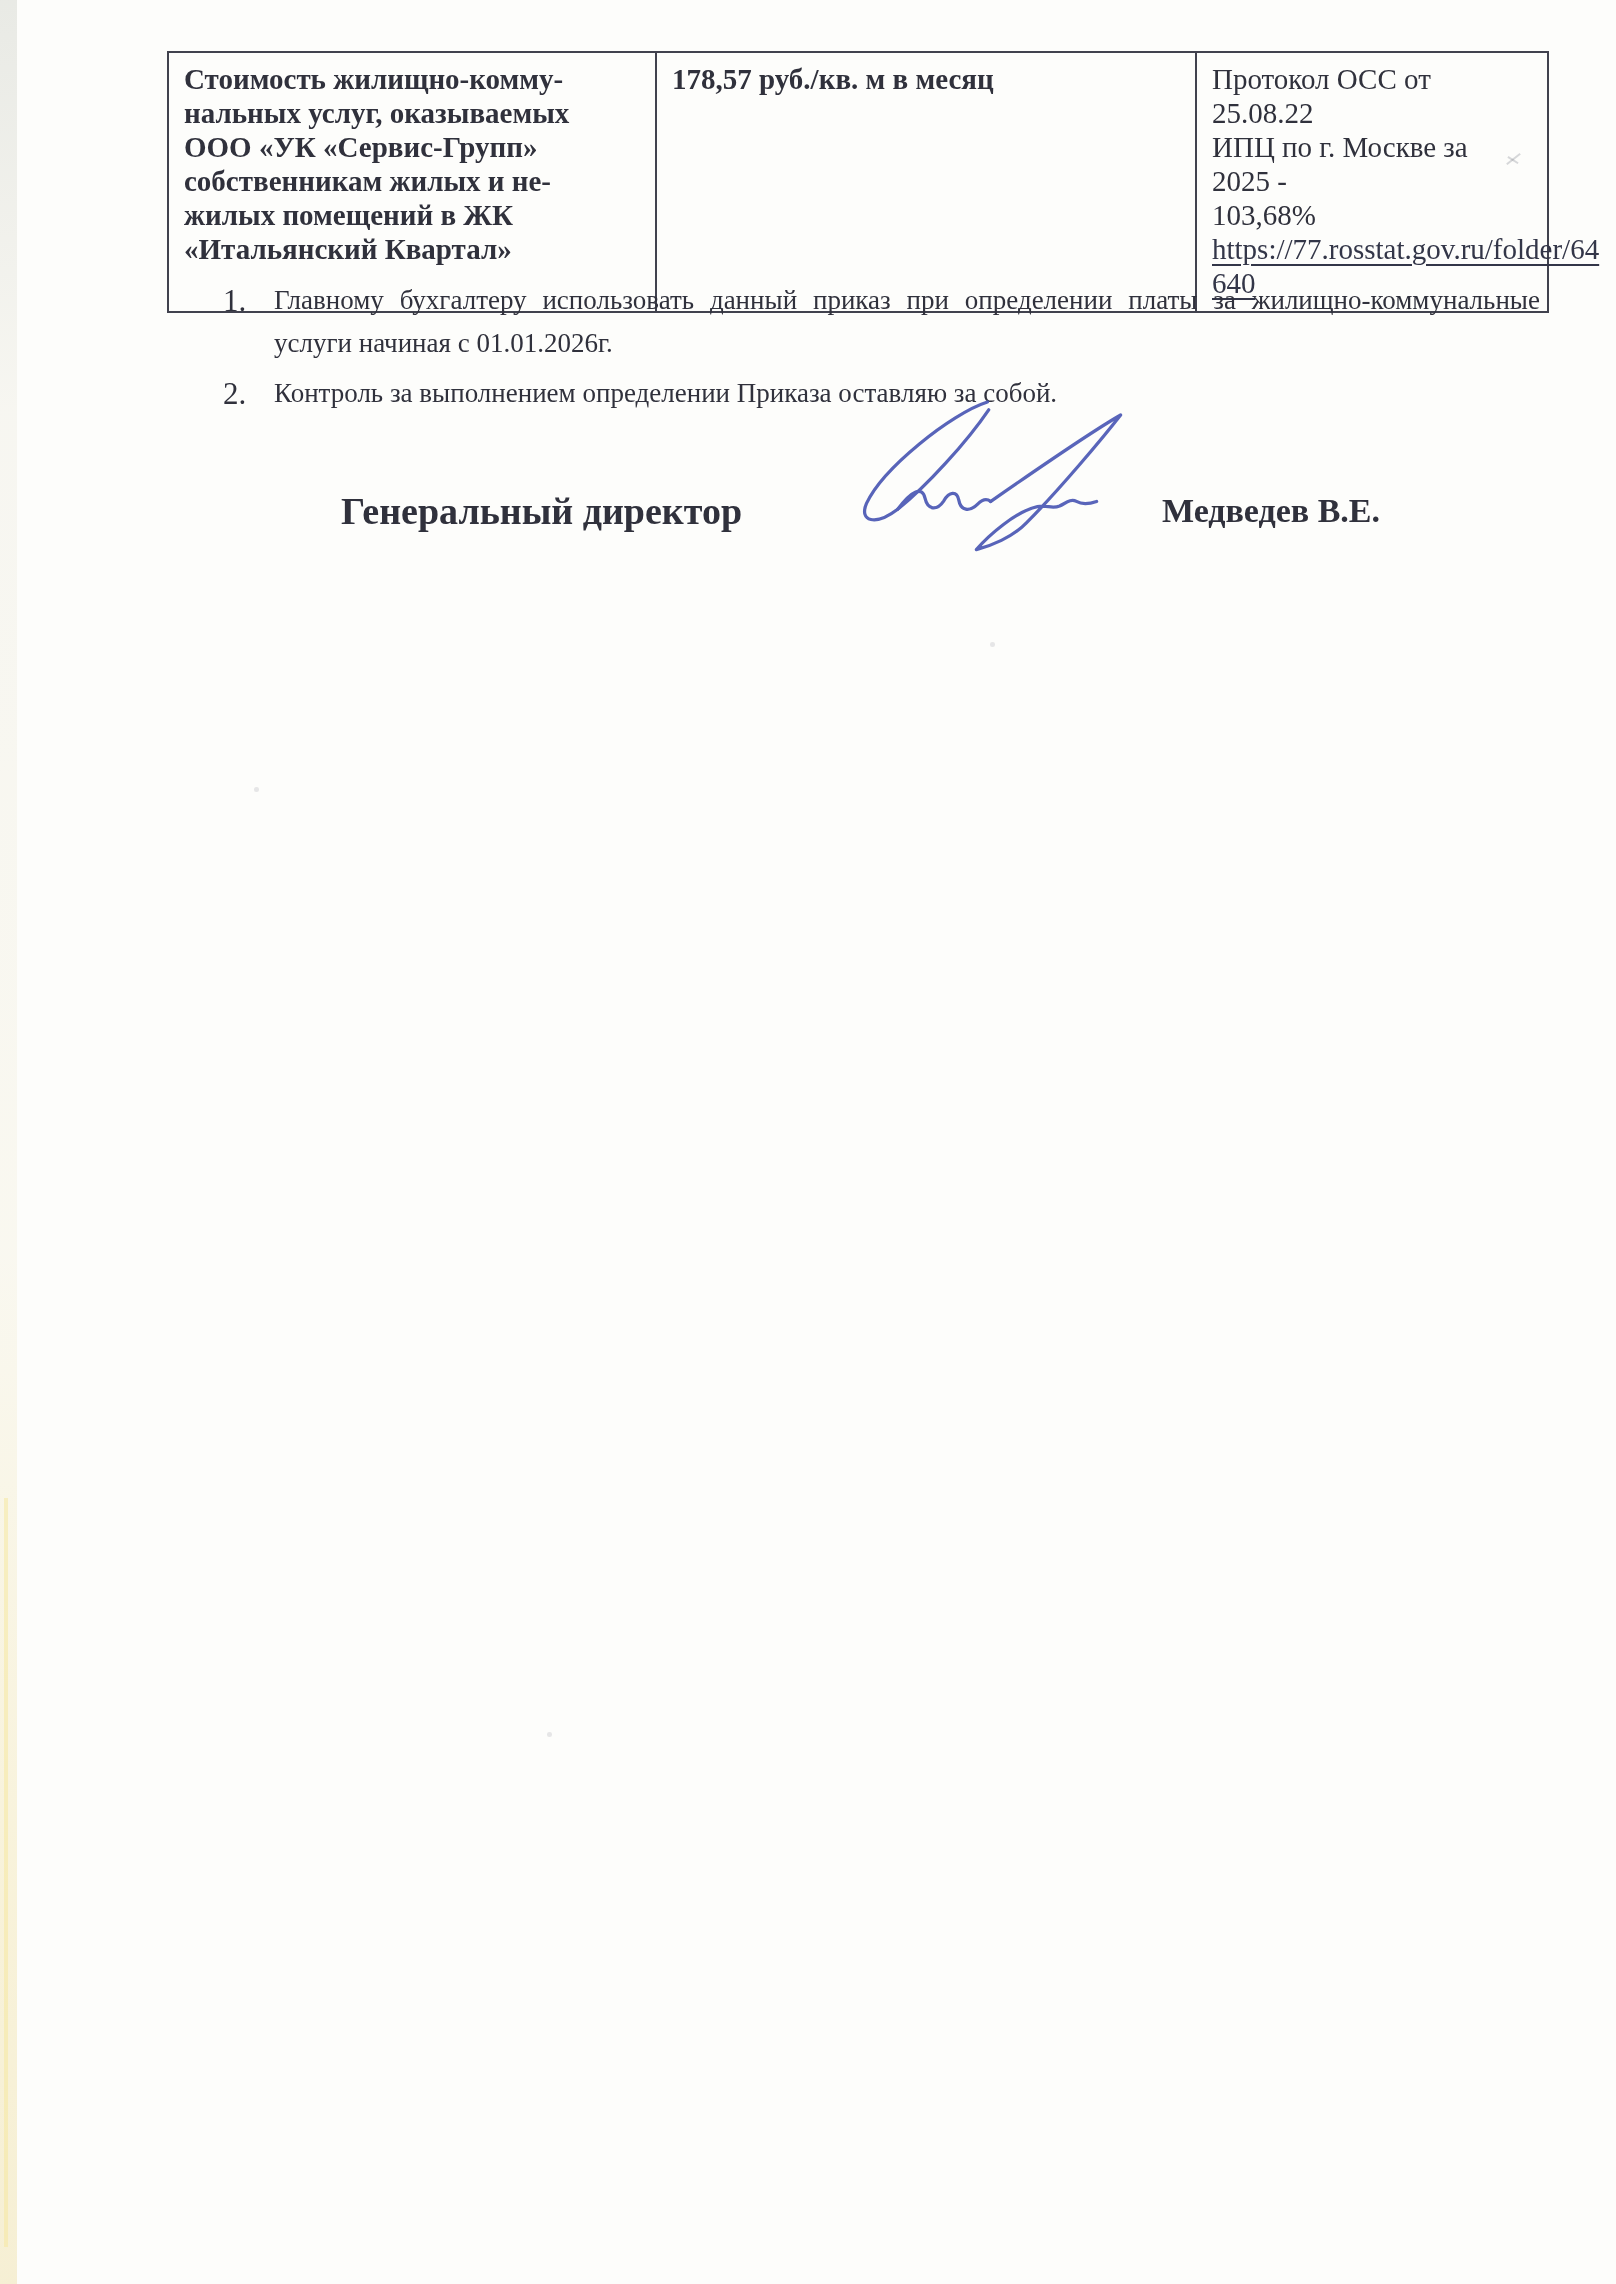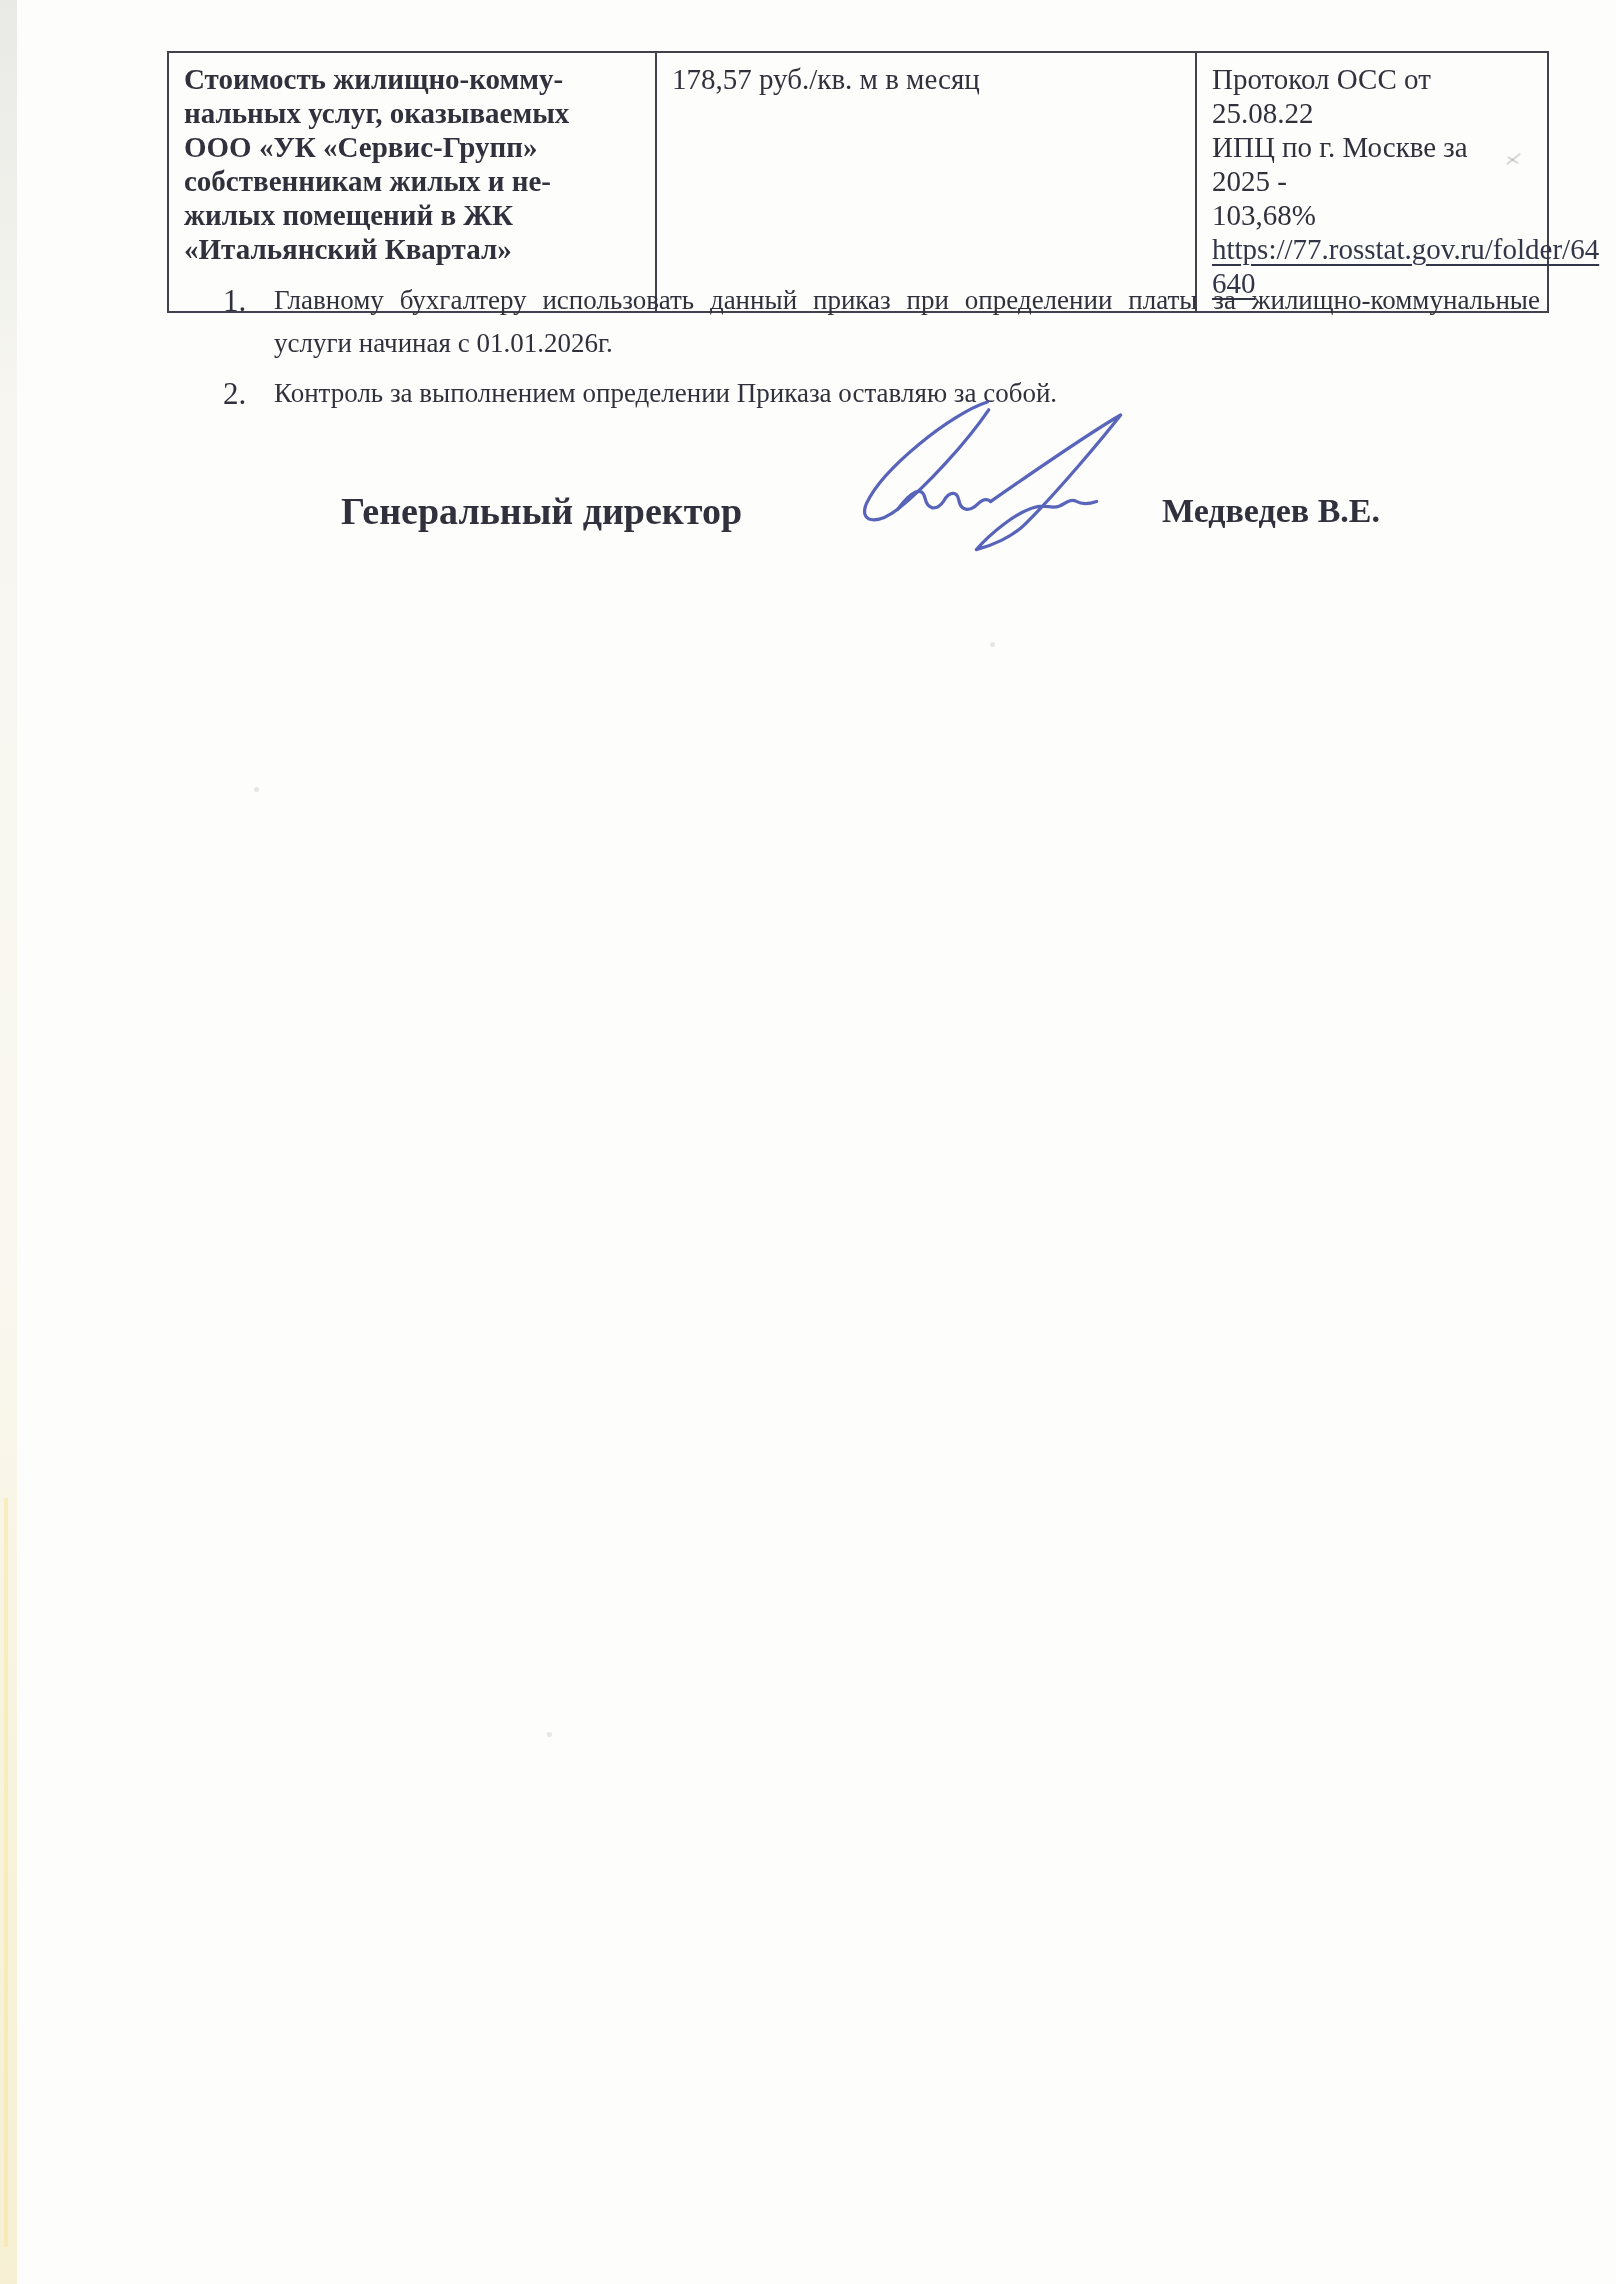--- a/index.html
+++ b/index.html
@@ -37,21 +37,21 @@
     border-collapse:collapse; table-layout:fixed;
   }
   table.tariff td {
     border:2.6px solid #41424e;
     vertical-align:top;
     font-size:29px;
     line-height:34px;
     padding:8.5px 14.3px 11.7px 15px;
   }
   td.c-service { width:488px; font-weight:bold; }
-  td.c-rate    { width:540px; font-weight:normal; }
+  td.c-rate    { width:540px; font-weight:bold; }
   td.c-basis   { width:352px; }
   .preline { white-space:pre-line; }
   .doc-link {
     color:#333648;
     text-decoration:underline;
     text-decoration-thickness:2px;
     text-underline-offset:4.6px;
     display:block;
     white-space:pre-line;
   }

